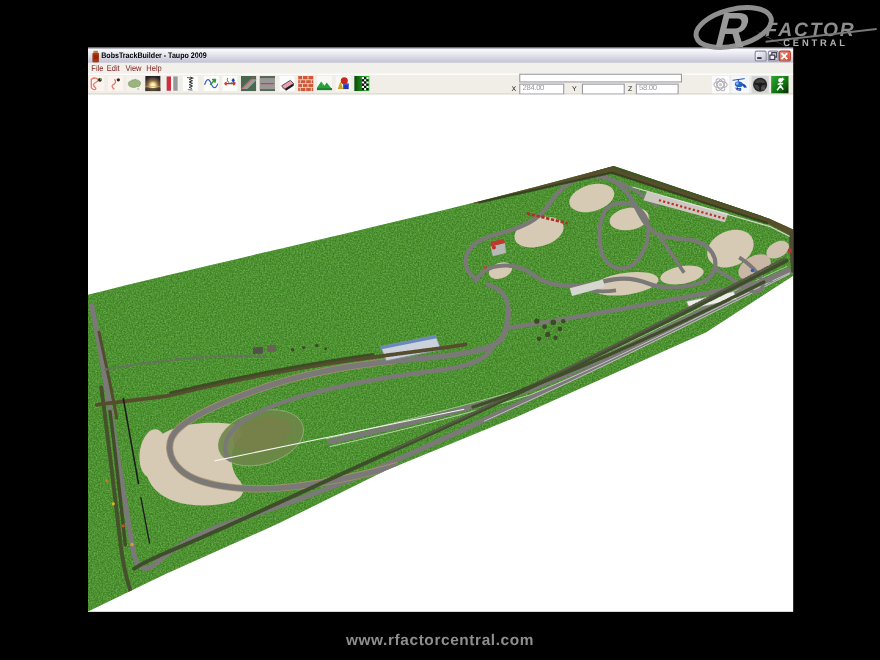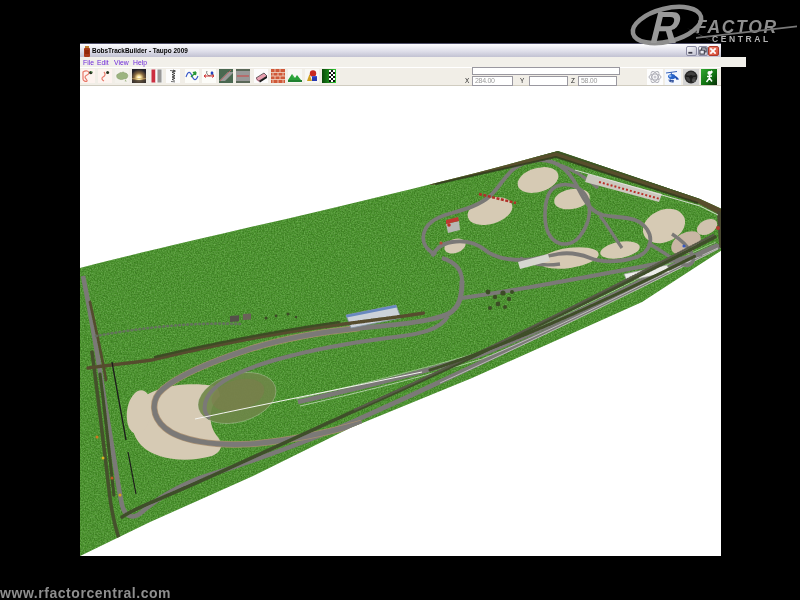--- a/index.html
+++ b/index.html
@@ -11,26 +11,26 @@
     background:linear-gradient(#fdfdff,#dcdce8 55%,#bdbdce);
     border-top:1px solid #50506a;}
   #titletext{position:absolute;left:12px;top:3px;font-size:11.5px;font-weight:bold;color:#000;transform:scale(0.56,0.64);transform-origin:0 0;white-space:nowrap;}
   #ticon{position:absolute;left:3px;top:2px;width:8px;height:11px;}
   .wbtn{position:absolute;top:1.5px;width:10.5px;height:10.5px;border-radius:2px;
     border:1px solid #8a8aa2;box-sizing:border-box;overflow:hidden;}
   .wbtn svg{display:block;width:8px;height:8px;}
   .sil{background:linear-gradient(135deg,#fafafc,#c2c2d2);}
   #bmin{left:606px;} #bmax{left:617.5px;} #bclose{left:628px;background:linear-gradient(135deg,#f0907e,#d44530);border-color:#b03828;}
   #menubar{position:absolute;left:0;top:14px;width:641px;height:10px;background:#f2f0ea;
-    color:#6d28d9;padding-left:25px;}
+    color:#7f1d1d;}
   #menubar span{position:absolute;top:0.5px;font-size:11px;display:inline-block;transform:scale(0.62,0.7);transform-origin:0 0;}
   #toolbar{position:absolute;left:0;top:24px;width:641px;height:19px;background:#f1eee7;
     border-top:1px solid #fff;border-bottom:1px solid #d0ccc0;box-sizing:border-box;}
   #viewport{position:absolute;left:0;top:43px;width:641px;height:470px;background:#fff;overflow:hidden;}
-  #footer{position:absolute;left:0;top:585px;width:800px;
+  #footer{position:absolute;left:0;top:573px;width:800px;text-align:center;
     font-size:14px;font-weight:bold;color:#8e8e8e;letter-spacing:0.55px;}
   .tico{position:absolute;top:1px;}
   .xyz{position:absolute;font-size:8px;color:#222;transform:scale(0.8);transform-origin:0 0;}
   .xybox{position:absolute;height:8px;border:1px solid #9a98a0;background:#fff;
     font-size:7px;color:#9a9a9a;padding-left:2px;line-height:8px;overflow:hidden;
     letter-spacing:-0.3px;}
   .xybox{transform-origin:0 0;}
 </style>
 </head>
 <body>

